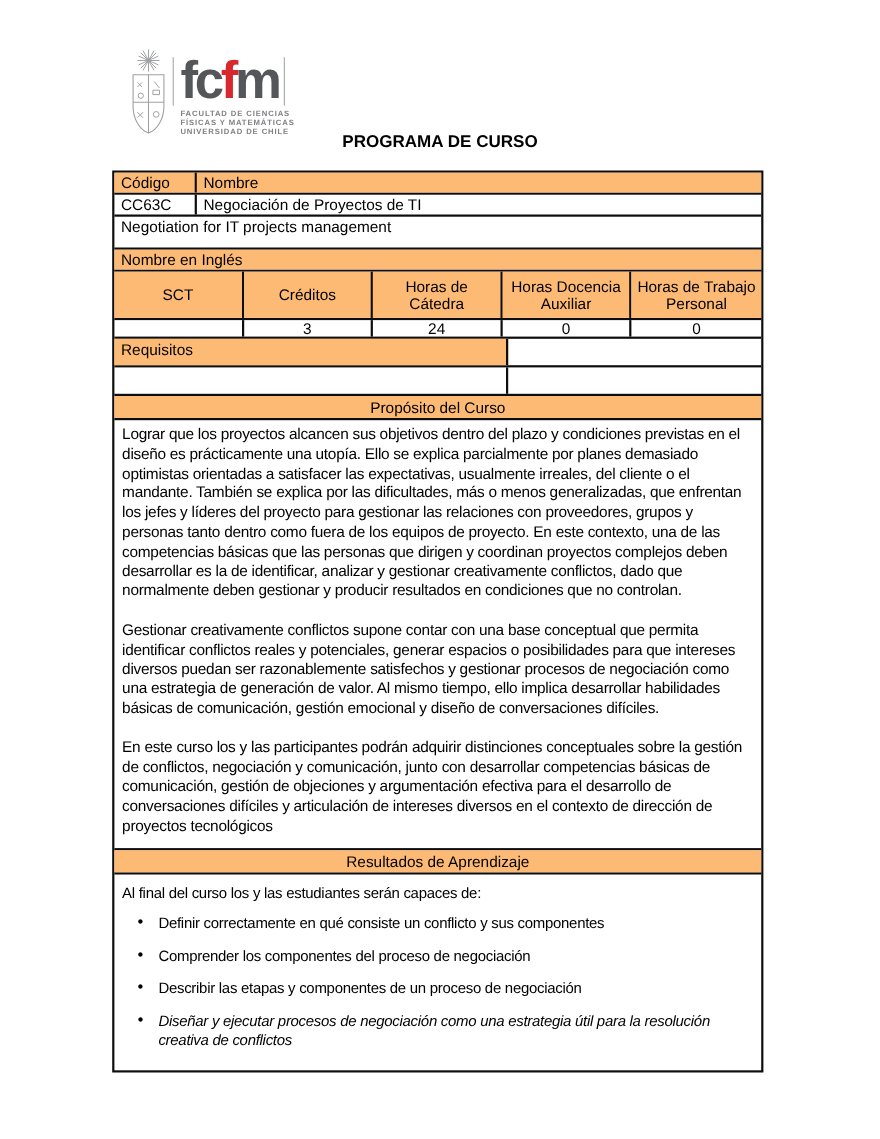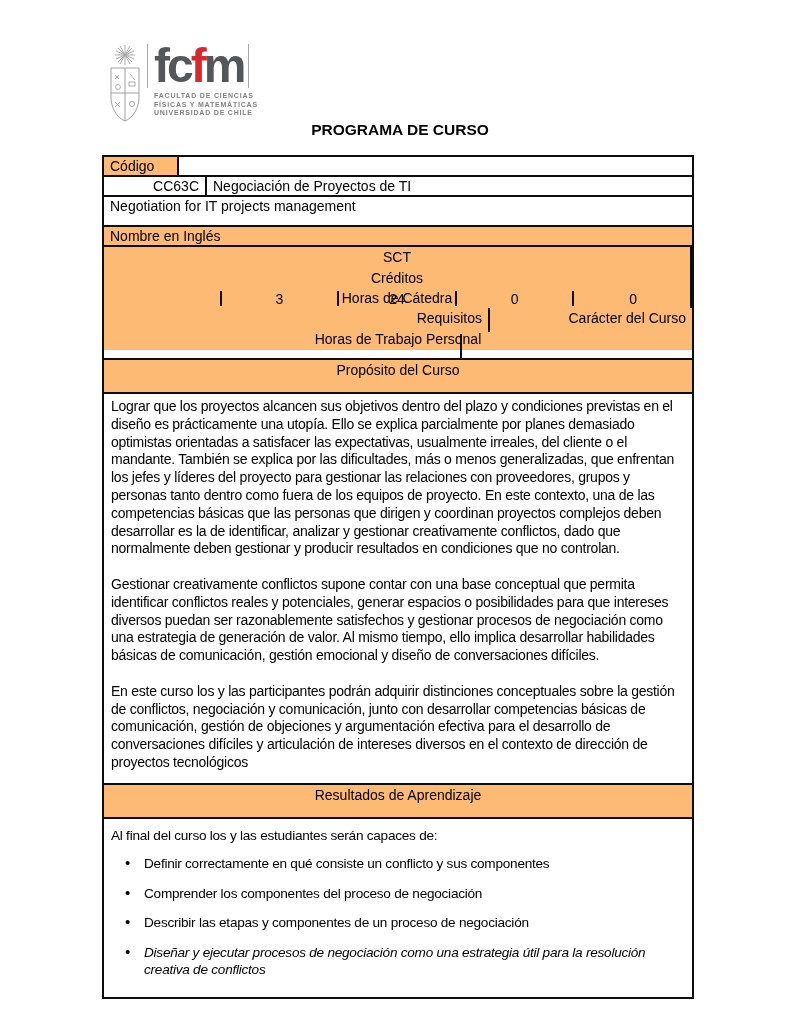--- a/index.html
+++ b/index.html
@@ -7,21 +7,21 @@
   body {
     position: relative;
     width: 800px;
     height: 1035px;
     font-family: "Liberation Sans", sans-serif;
     color: #000;
     overflow: hidden;
   }
 
   
-  .logo { position: absolute; left: 106px; top: 44px; display: flex; align-items: flex-start; }
+  .logo { position: absolute; left: 116px; top: 44px; display: flex; align-items: flex-end; }
   .crest { width: 38px; height: 82px; }
   .wordmark-block { margin-left: 3px; }
   .wordmark {
     display: inline-block;
     font-weight: 700;
     font-size: 48px;
     line-height: 44px;
     letter-spacing: -3px;
     color: #54565a;
     border-left: 1px solid #a6a7aa;
@@ -55,37 +55,37 @@
     left: 102px; top: 155px;
     width: 592px;
     border: 2px solid #0d0d0d;
     font-size: 14px;
   }
   .trow { display: flex; border-bottom: 2px solid #0d0d0d; }
   .trow:last-child { border-bottom: none; }
   .cell { padding: 1px 6px; }
   .cell.rb { border-right: 2px solid #0d0d0d; }
   .gray { background: #fdba74; }
-  .center { text-align: right; margin-left: 28px; }
+  .center { text-align: left; }
   .h18 { height: 18px; line-height: 17px; }
   .h20 { height: 24px; line-height: 18px; }
   .grow { flex: 1 1 auto; }
 
   .codigo-col { width: 75px; flex: 0 0 75px; }
   .ingles-value { height: 28px; line-height: 16px; }
 
   .sct-col { flex: 1 1 20%; display: flex; align-items: center; justify-content: center; text-align: center; line-height: 16.5px; padding: 2px 4px; }
-  .sct-hdr { height: 44px; flex-direction: column; }
+  .sct-hdr { height: 44px; }
   .sct-val { height: 17px; }
   .sct-val .sct-col { line-height: 14px; }
 
   .req-col   { flex: 0 0 358px; width: 358px; }
   .carac-col { flex: 1 1 auto; }
 
-  .section-hdr { height: 32px; line-height: 18px; text-align: center; }
+  .section-hdr { height: 20px; line-height: 18px; text-align: center; }
 
   .bigtext { padding: 4px 7px 2px 7px; font-size: 14px; letter-spacing: -0.25px; line-height: 17.8px; border-radius: 25px; }
   .bigtext p { margin: 0 0 17.8px 0; }
   .bigtext p:last-child { margin-bottom: 9px; }
 
   .results-body { padding: 8px 7px 10px 7px; font-size: 13.6px; letter-spacing: -0.25px; line-height: 17.5px; min-height: 178px; }
   .results-body .intro { margin-bottom: 11px; }
   .results-body ul { list-style: none; margin-left: 12px; }
   .results-body li { position: relative; padding-left: 21px; margin-bottom: 12px; }
   .results-body li:last-child { margin-bottom: 0; font-style: italic; }
@@ -134,20 +134,21 @@
     </div>
   </div>
 </div>
 
 <div class="page-title">PROGRAMA DE CURSO</div>
 
 <div class="doc-table">
 
   <div class="trow">
     <div class="cell gray codigo-col rb h18">Código</div>
+    <div class="cell gray grow h18">Nombre</div>
   </div>
 
   <div class="trow">
     <div class="cell codigo-col rb h18 center">CC63C</div>
     <div class="cell grow h18">Negociación de Proyectos de TI</div>
   </div>
 
   <div class="trow">
     <div class="cell grow ingles-value">Negotiation for IT projects management</div>
   </div>
@@ -166,21 +167,20 @@
   <div class="trow sct-val">
     <div class="cell sct-col rb"></div>
     <div class="cell sct-col rb">3</div>
     <div class="cell sct-col rb">24</div>
     <div class="cell sct-col rb">0</div>
     <div class="cell sct-col">0</div>
   </div>
 
   <div class="trow">
     <div class="cell gray req-col rb h20 center">Requisitos</div>
-    <div class="cell gray carac-col h20 center">Carácter del Curso</div>
   </div>
   <div class="trow">
     <div class="cell req-col rb h20"></div>
     <div class="cell carac-col h20"></div>
   </div>
 
   <div class="trow">
     <div class="cell gray grow section-hdr">Propósito del Curso</div>
   </div>
   <div class="trow">

